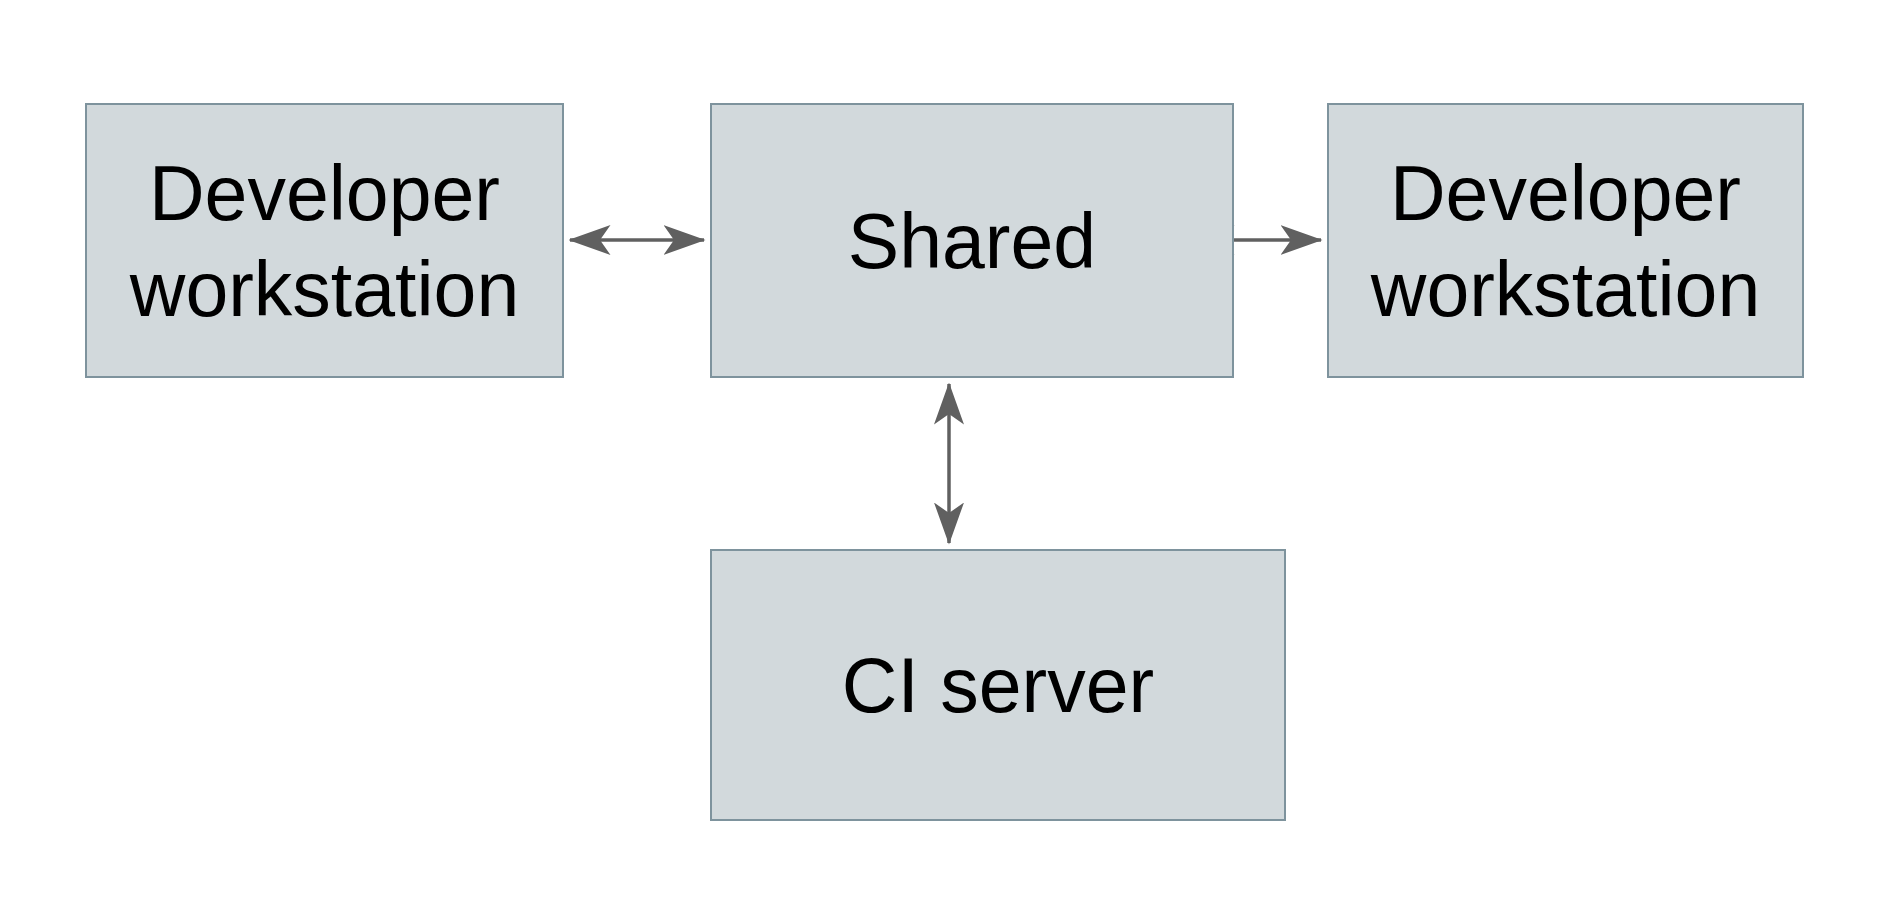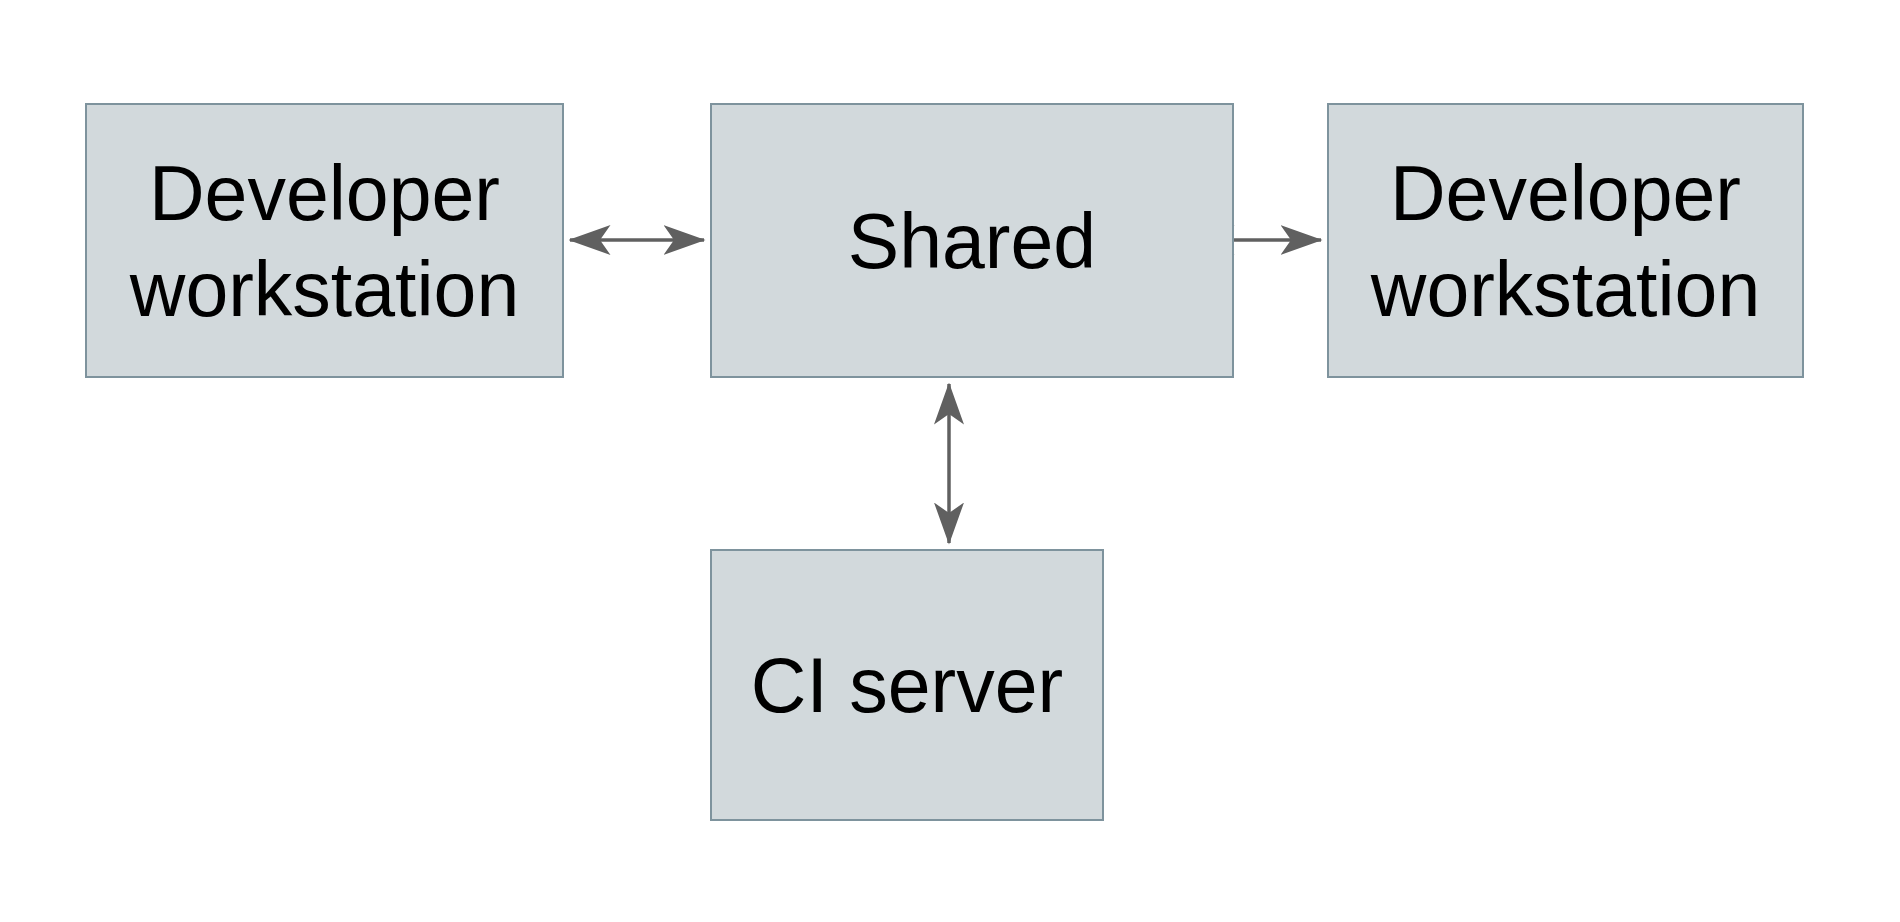--- a/index.html
+++ b/index.html
@@ -49,21 +49,21 @@
     display: block;
     color: var(--text);
     font-size: 77px;
     line-height: 96px;
     letter-spacing: 0px;
     white-space: nowrap;
   }
   .node-dev-left   { left: 85px;   top: 103px; width: 479px; height: 275px; }
   .node-cache      { left: 710px;  top: 103px; width: 524px; height: 275px; }
   .node-dev-right  { left: 1327px; top: 103px; width: 477px; height: 275px; }
-  .node-ci         { left: 710px;  top: 549px; width: 394px; height: 272px; }
+  .node-ci         { left: 710px;  top: 549px; width: 576px; height: 272px; }
 </style>
 </head>
 <body>
 
 <div class="canvas">
 
   <svg class="arrows-layer" viewBox="0 0 1900 922" xmlns="http://www.w3.org/2000/svg" aria-hidden="true">
     <defs>
       <marker id="barb" viewBox="0 0 14 10" refX="13.5" refY="5" markerWidth="42" markerHeight="30" markerUnits="userSpaceOnUse" orient="auto-start-reverse">
         <path class="arrow-head" d="M0,0 L14,5 L0,10 L3.5,5 Z"></path>

